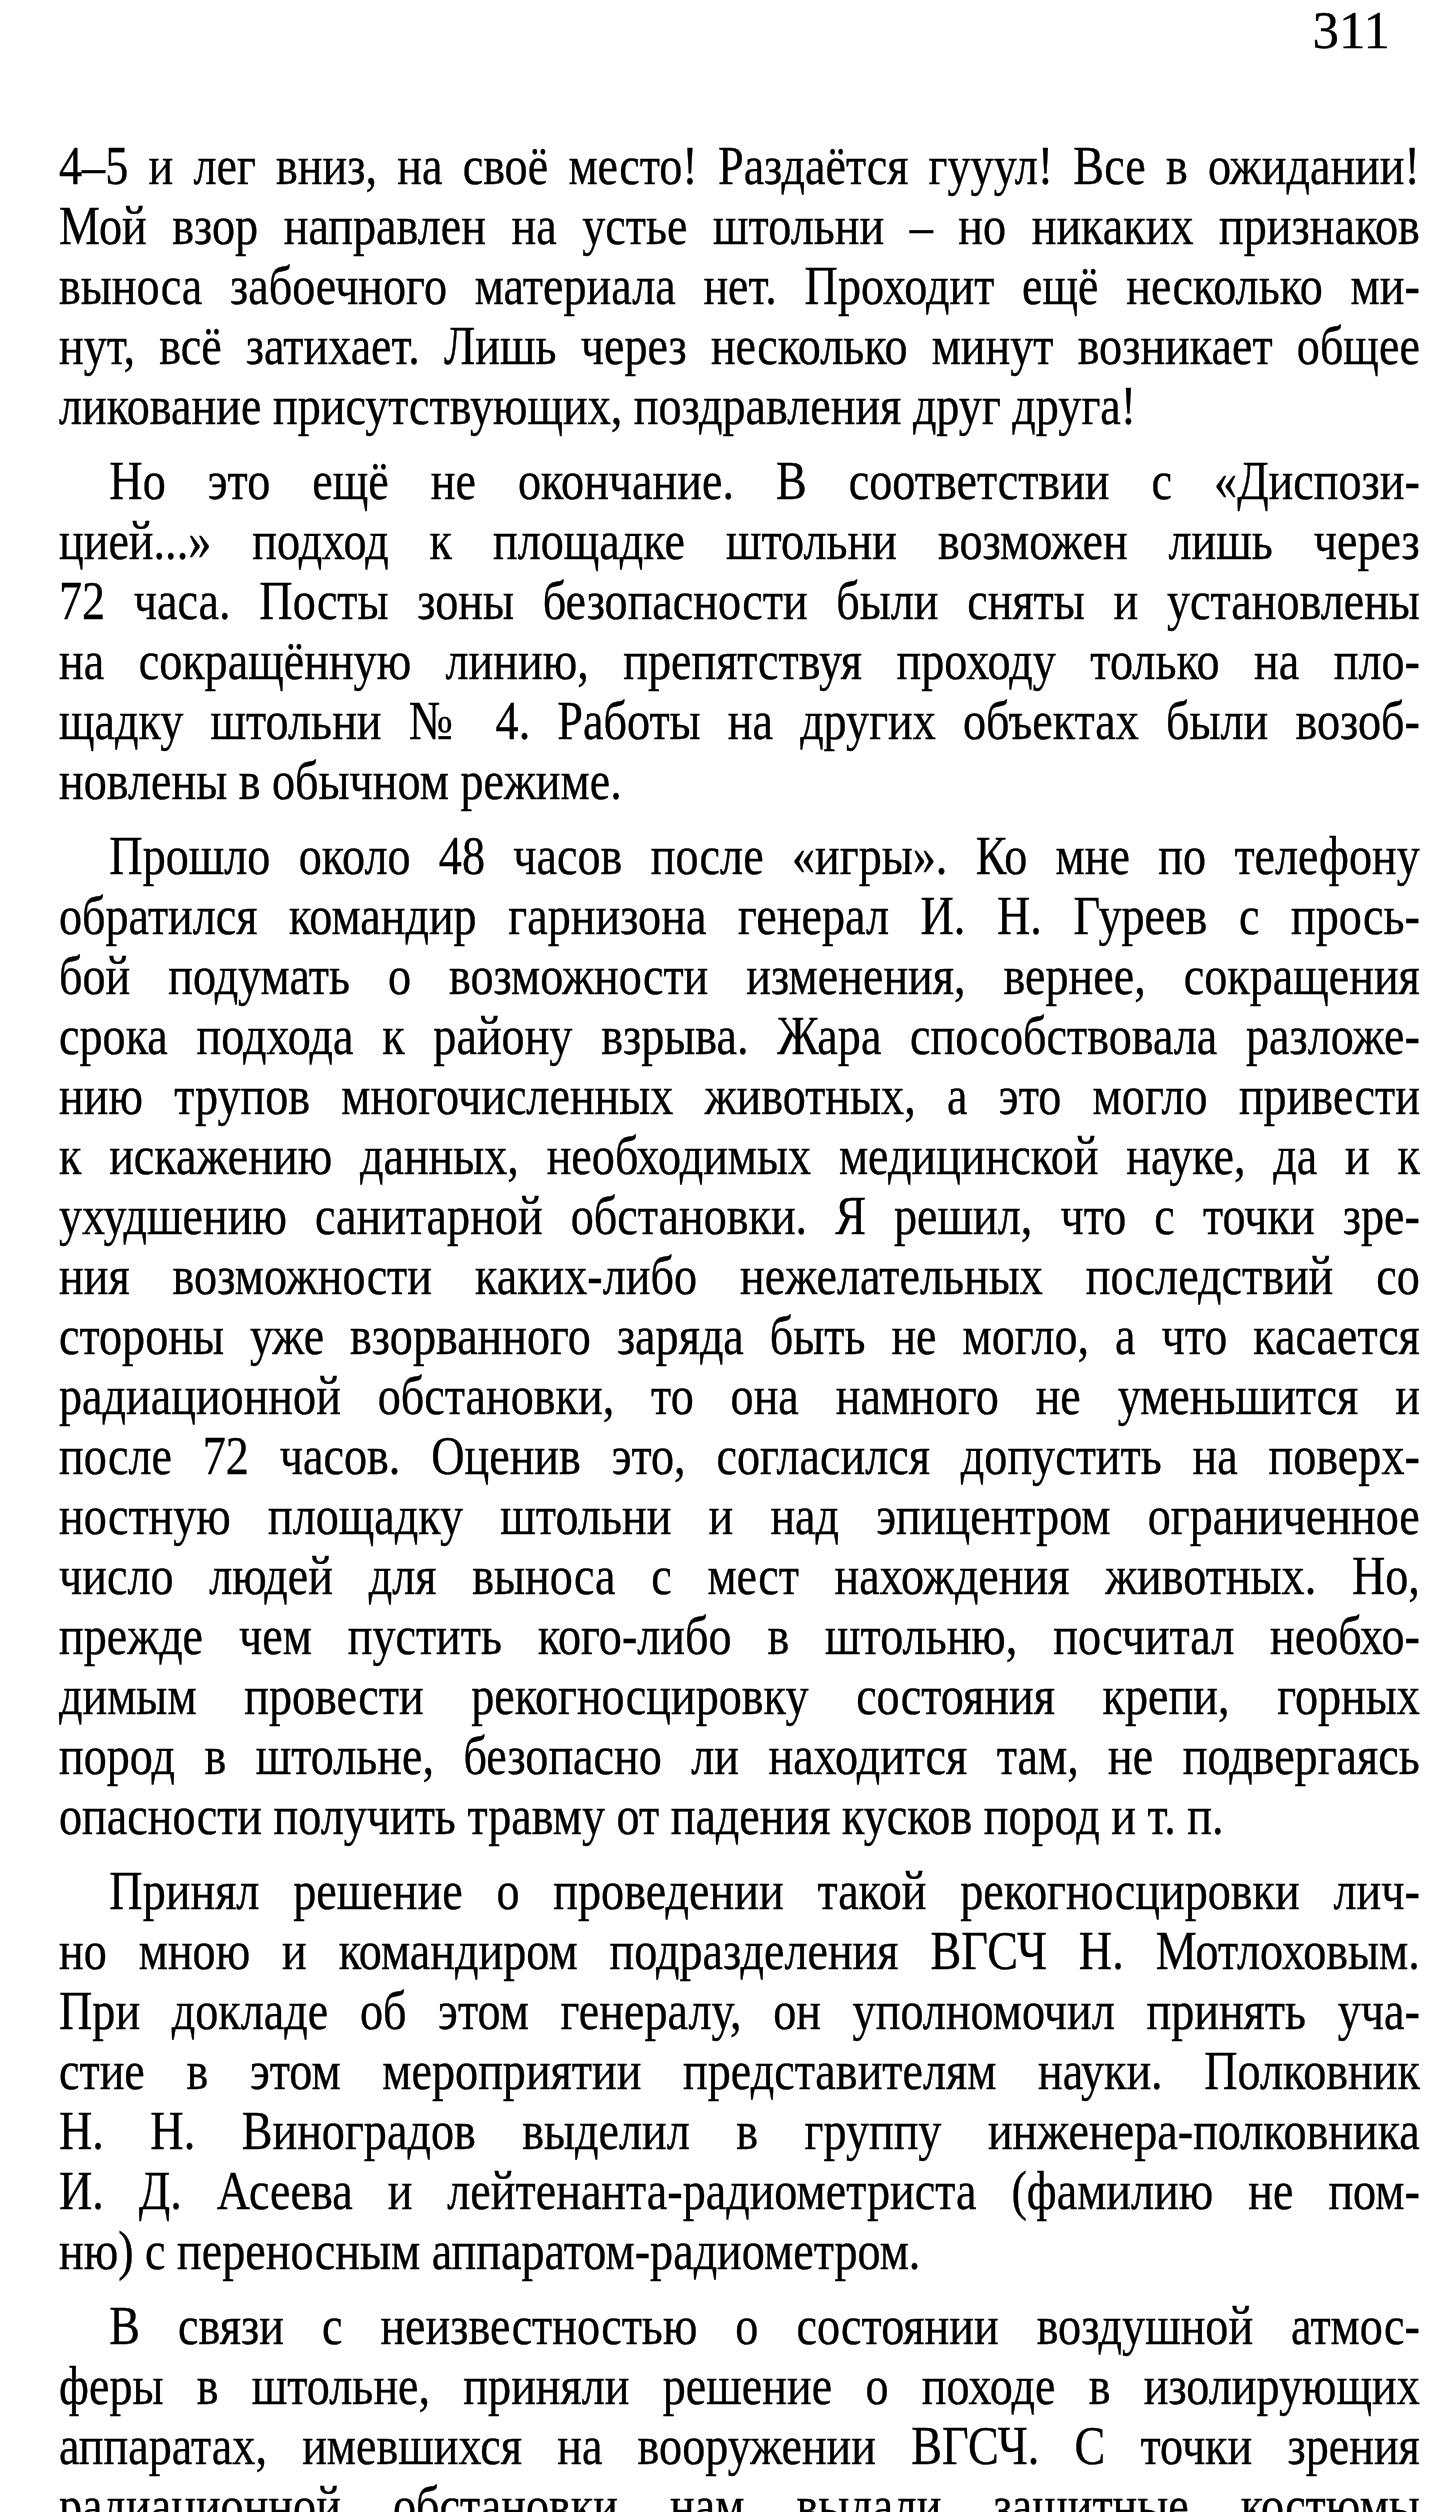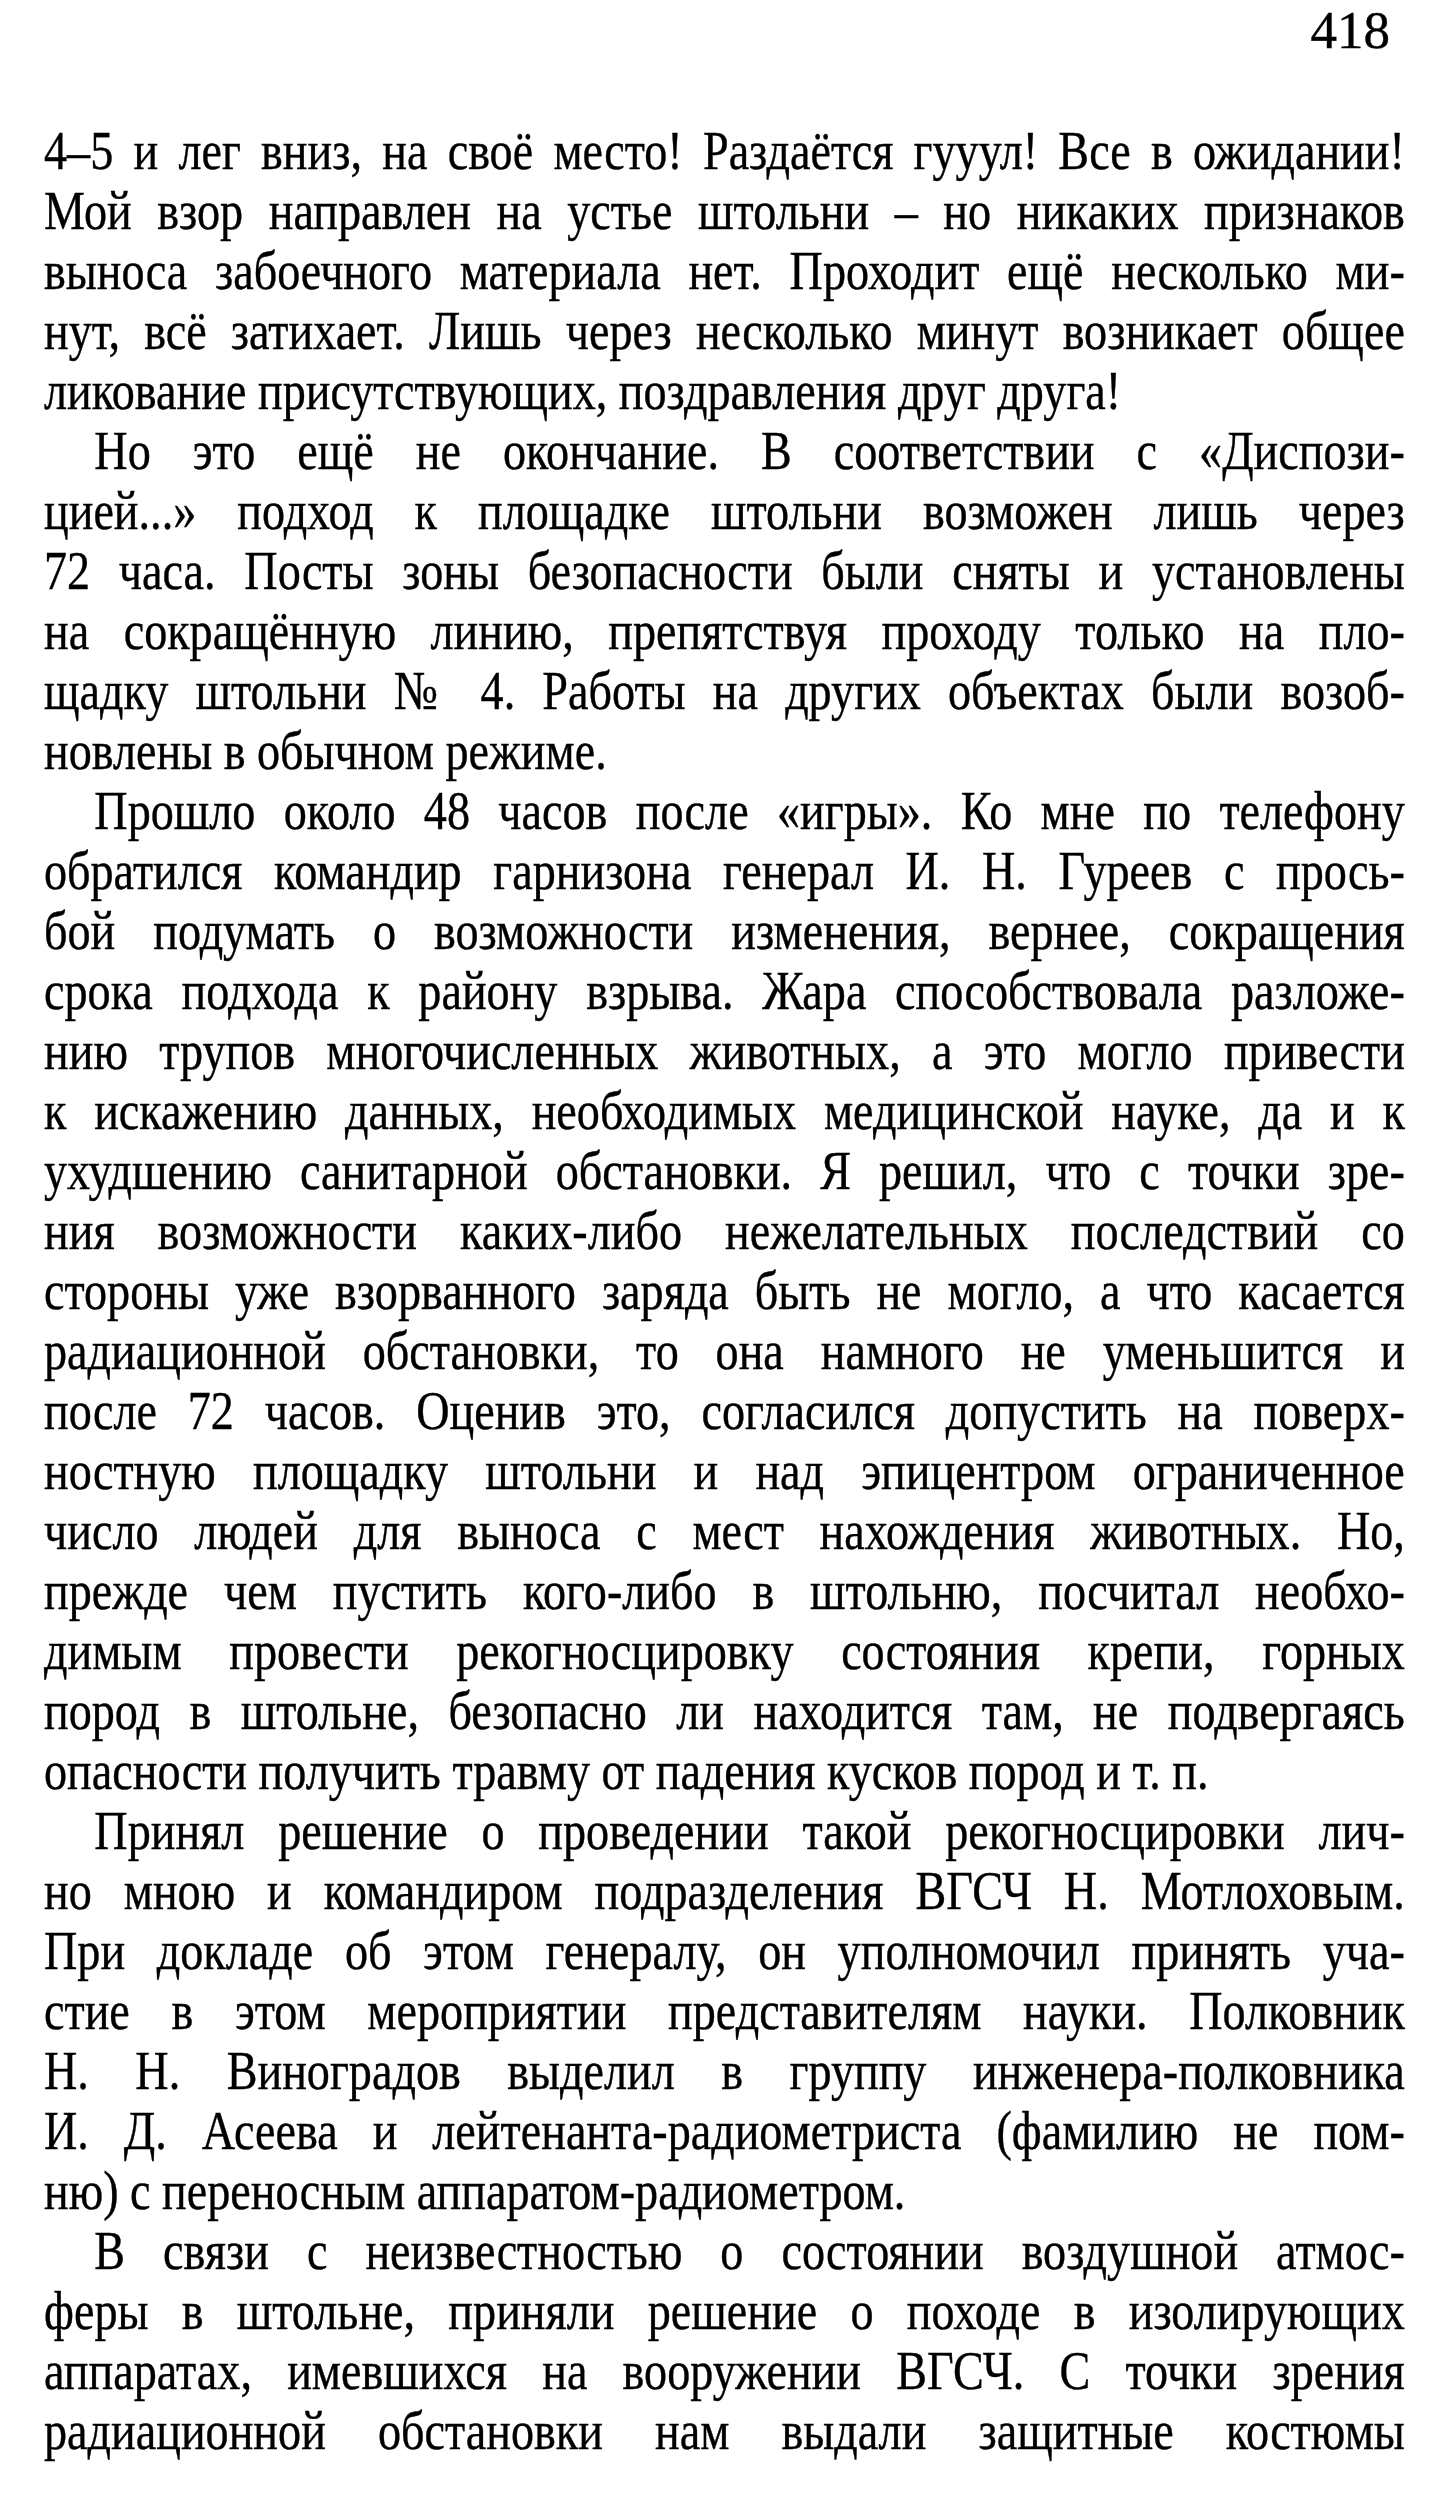--- a/index.html
+++ b/index.html
@@ -19,41 +19,41 @@
     font-size: 53px;
     line-height: 1;
     -webkit-text-stroke: 0.4px currentColor;
   }
   .body-text {
     position: absolute;
     left: 44px;
     top: 121px;
     width: 1361px;
   }
-  .para { margin: 0; padding: 0; }
+  .para { margin: 15px; padding: 0; }
   .ln {
     box-sizing: border-box;
     width: 1622px;
     height: 60px;
     line-height: 60px;
     font-size: 55px;
     transform: scaleX(0.839);
     transform-origin: 0 0;
     text-align: justify;
     text-align-last: justify;
     white-space: nowrap;
     -webkit-text-stroke: 0.4px currentColor;
   }
   .end { text-align-last: left; }
   .ind { padding-left: 60px; }
 </style>
 </head>
 <body>
 
-<div class="page-number">418</div>
+<div class="page-number">311</div>
 
 <div class="body-text">
 
   <div class="para">
     <div class="ln">4–5 и лег вниз, на своё место! Раздаётся гууул! Все в ожидании!</div>
     <div class="ln">Мой взор направлен на устье штольни – но никаких признаков</div>
     <div class="ln">выноса забоечного материала нет. Проходит ещё несколько ми-</div>
     <div class="ln">нут, всё затихает. Лишь через несколько минут возникает общее</div>
     <div class="ln end">ликование присутствующих, поздравления друг друга!</div>
   </div>

